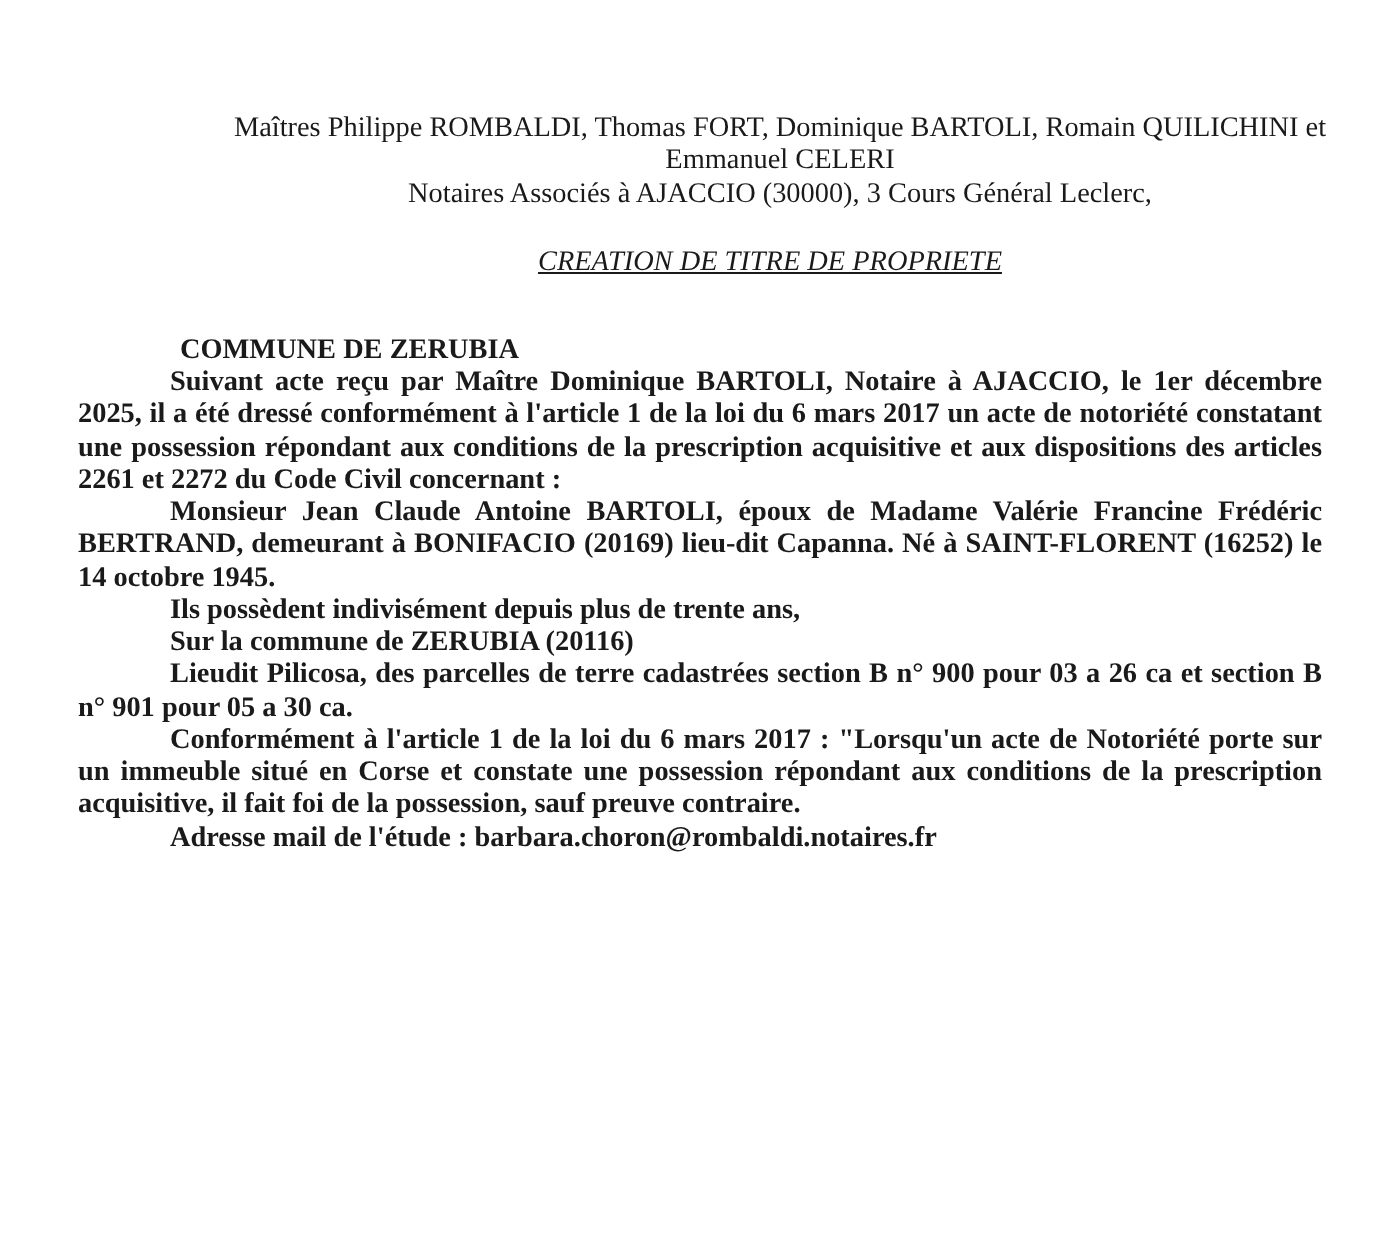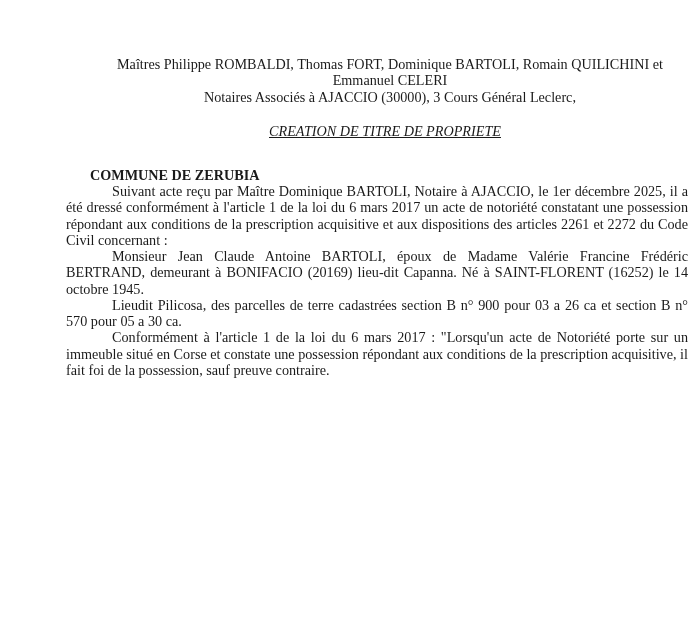--- a/index.html
+++ b/index.html
@@ -39,24 +39,25 @@
       left: 90px;
       width: 590px;
       top: 155px;
       text-align: left;
       font-weight: bold;
       line-height: 17px;
       margin-top: 12px;
     }
     .body {
       position: absolute;
-      left: 66px;
+      left: 39px;
       width: 622px;
       top: 183px;
       line-height: 16.25px;
+      font-weight: bold;
     }
     .body p {
       margin: 0;
       text-indent: 46px;
       text-align: justify;
     }
   </style>
 </head>
 <body>
 
@@ -65,15 +66,18 @@
   <div>Emmanuel CELERI</div>
   <div>Notaires Associés à AJACCIO (30000), 3 Cours Général Leclerc,</div>
 </div>
 
 <div class="title1">CREATION DE TITRE DE PROPRIETE</div>
 <div class="title2">COMMUNE DE ZERUBIA</div>
 
 <div class="body">
   <p>Suivant acte reçu par Maître Dominique BARTOLI, Notaire à AJACCIO, le 1er décembre 2025, il a été dressé conformément à l'article 1 de la loi du 6 mars 2017 un acte de notoriété constatant une possession répondant aux conditions de la prescription acquisitive et aux dispositions des articles 2261 et 2272 du Code Civil concernant :</p>
   <p>Monsieur Jean Claude Antoine BARTOLI, époux de Madame Valérie Francine Frédéric BERTRAND, demeurant à BONIFACIO (20169) lieu-dit Capanna. Né à SAINT-FLORENT (16252)  le 14 octobre 1945.</p>
-  <p>Lieudit Pilicosa, des parcelles de terre cadastrées section B n° 900 pour 03 a 26 ca et section B n° 570 pour 05 a 30 ca.</p>
+  <p>Ils possèdent indivisément depuis plus de trente ans,</p>
+  <p>Sur la commune de ZERUBIA (20116)</p>
+  <p>Lieudit Pilicosa, des parcelles de terre cadastrées section B n° 900 pour 03 a 26 ca et section B n° 901 pour 05 a 30 ca.</p>
   <p>Conformément à l'article 1 de la loi du 6 mars 2017 : "Lorsqu'un acte de Notoriété porte sur un immeuble situé en Corse et constate une possession répondant aux conditions de la prescription acquisitive, il fait foi de la possession, sauf preuve contraire.</p>
+  <p>Adresse mail de l'étude : barbara.choron@rombaldi.notaires.fr</p>
 </div>
 
 </body></html>

